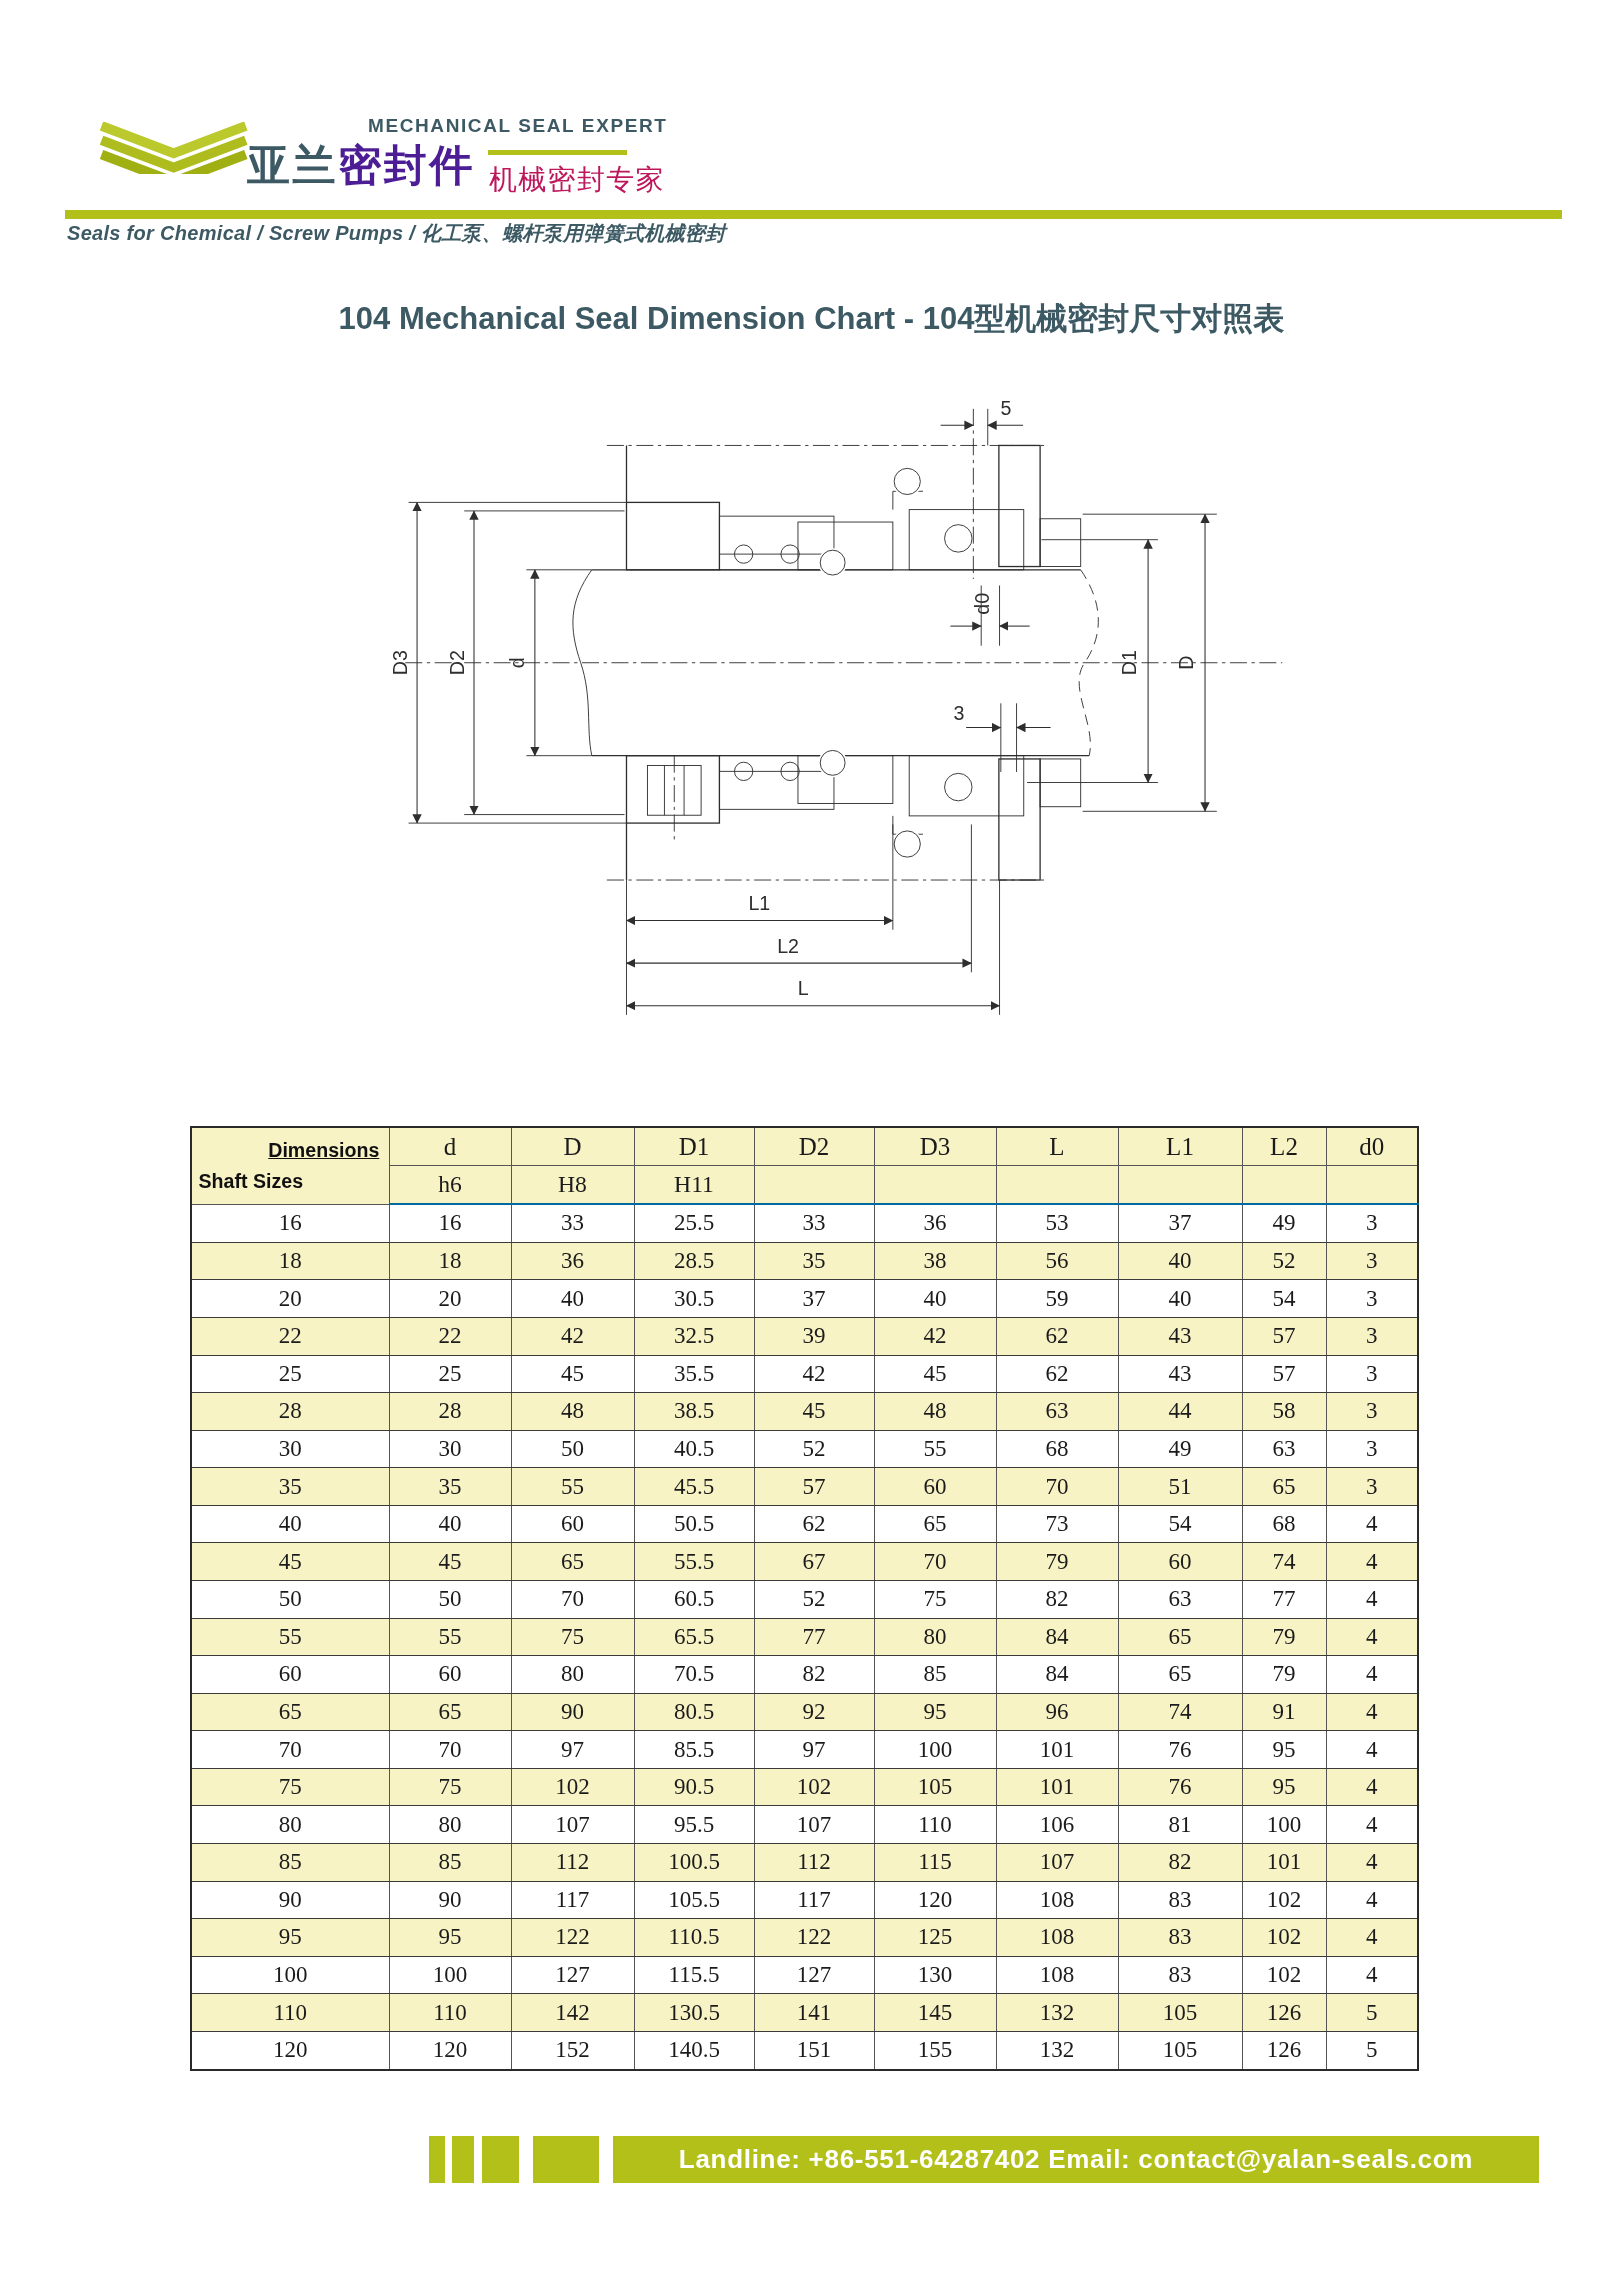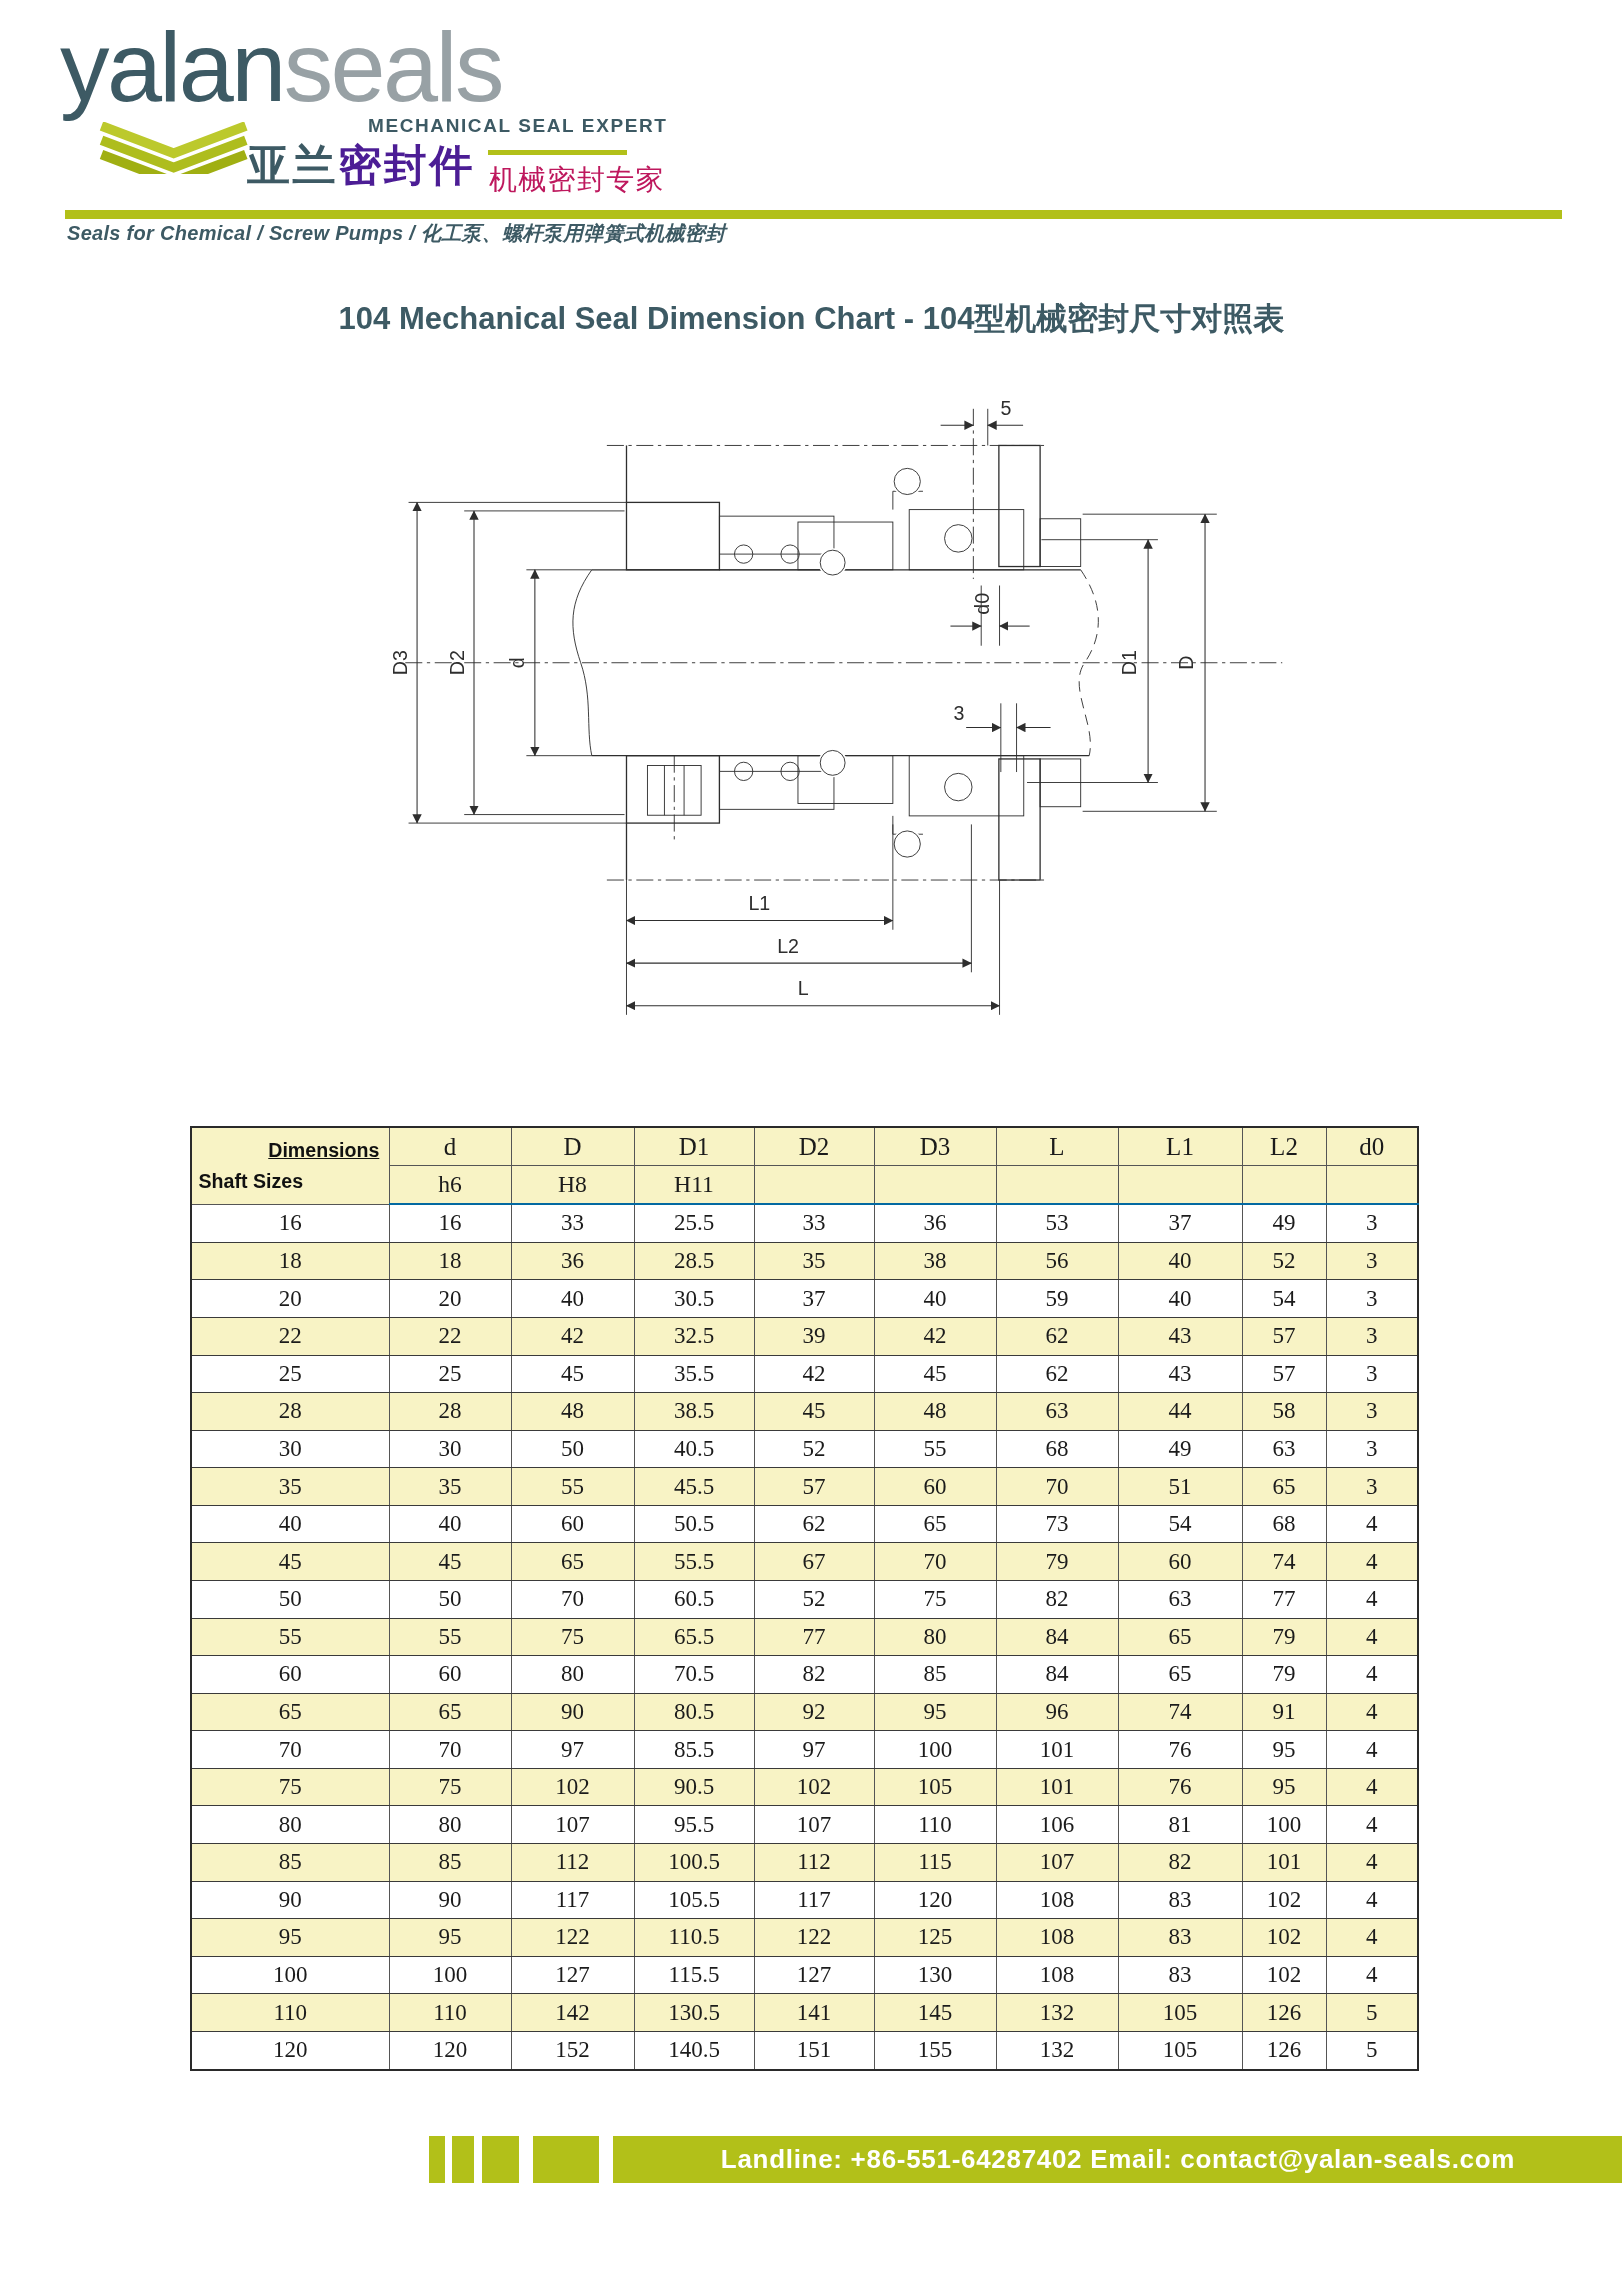--- a/index.html
+++ b/index.html
@@ -54,32 +54,29 @@
                font-family:"Liberation Sans",sans-serif;}
   .corner-top{position:absolute;top:10.5px;right:9.2px;font-size:19.6px;font-weight:700;color:#111;text-decoration:underline;}
   .corner-bottom{position:absolute;bottom:10.5px;left:6.5px;font-size:19.6px;font-weight:700;color:#111;}
 
   
   .f-block{position:absolute;top:2136px;height:47px;background:#b2c019;}
   .f-b1{left:429px;width:16.4px;}
   .f-b2{left:452px;width:22px;}
   .f-b3{left:482px;width:37px;}
   .f-b4{left:533px;width:66px;}
-  .f-bar{position:absolute;left:613px;top:2136px;width:1010px;height:47px;background:#b2c019;
+  .f-bar{position:absolute;left:613px;top:2136px;width:926px;height:47px;background:#b2c019;
          display:flex;align-items:center;justify-content:center;}
   .f-text{color:#ffffff;font-size:26px;font-weight:700;letter-spacing:0.7px;}
 </style>
 </head>
 <body>
 
 <div id="page">
 
-  <div class="wordmark">
-    <span class="wm-dark">yalan</span><span class="wm-gray">seals</span>
-  </div>
 
   <svg class="drawing" style="left:97px;top:122px;position:absolute;" width="154" height="52" viewBox="0 0 235 80">
     <polyline points="6,6 117,48 228,6" fill="none" stroke="#bcc92c" stroke-width="15"></polyline>
     <polyline points="6,28 117,70 228,28" fill="none" stroke="#aebd1d" stroke-width="15"></polyline>
     <polyline points="6,50 117,92 228,50" fill="none" stroke="#a0af12" stroke-width="15"></polyline>
   </svg>
 
   <div class="tagline-en">MECHANICAL SEAL EXPERT</div>
 
   <div class="cn-wordmark">

